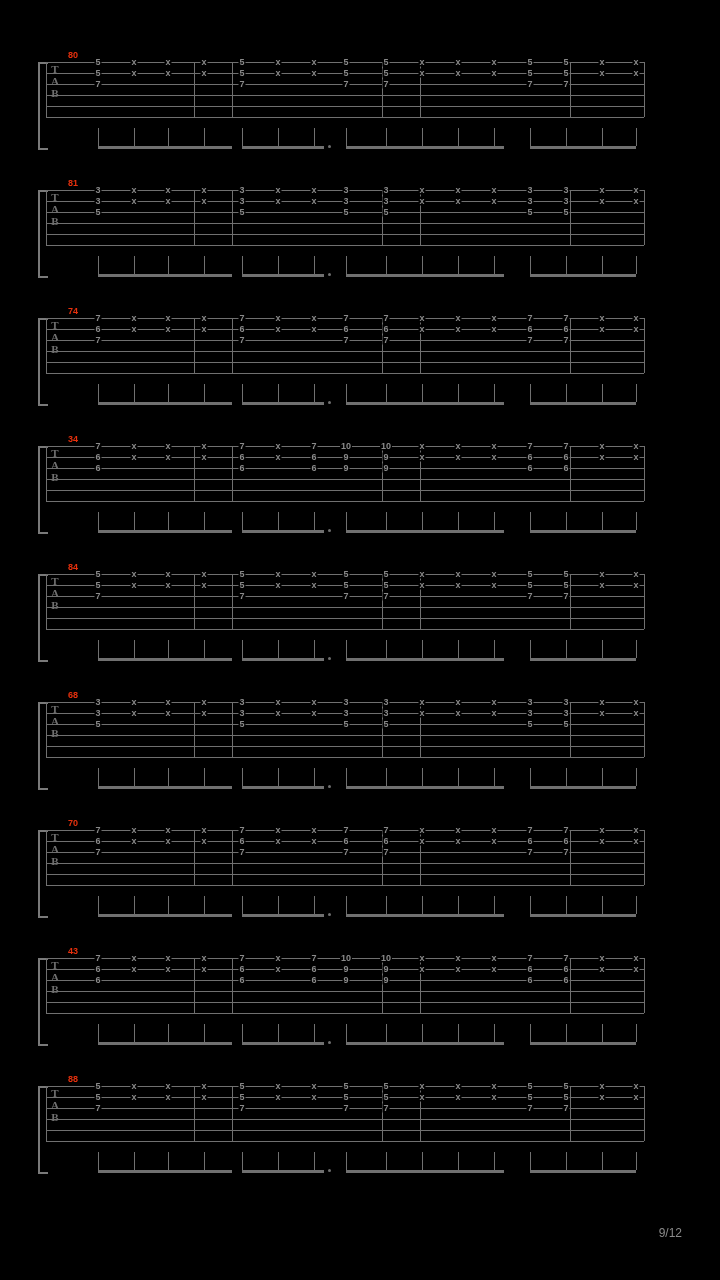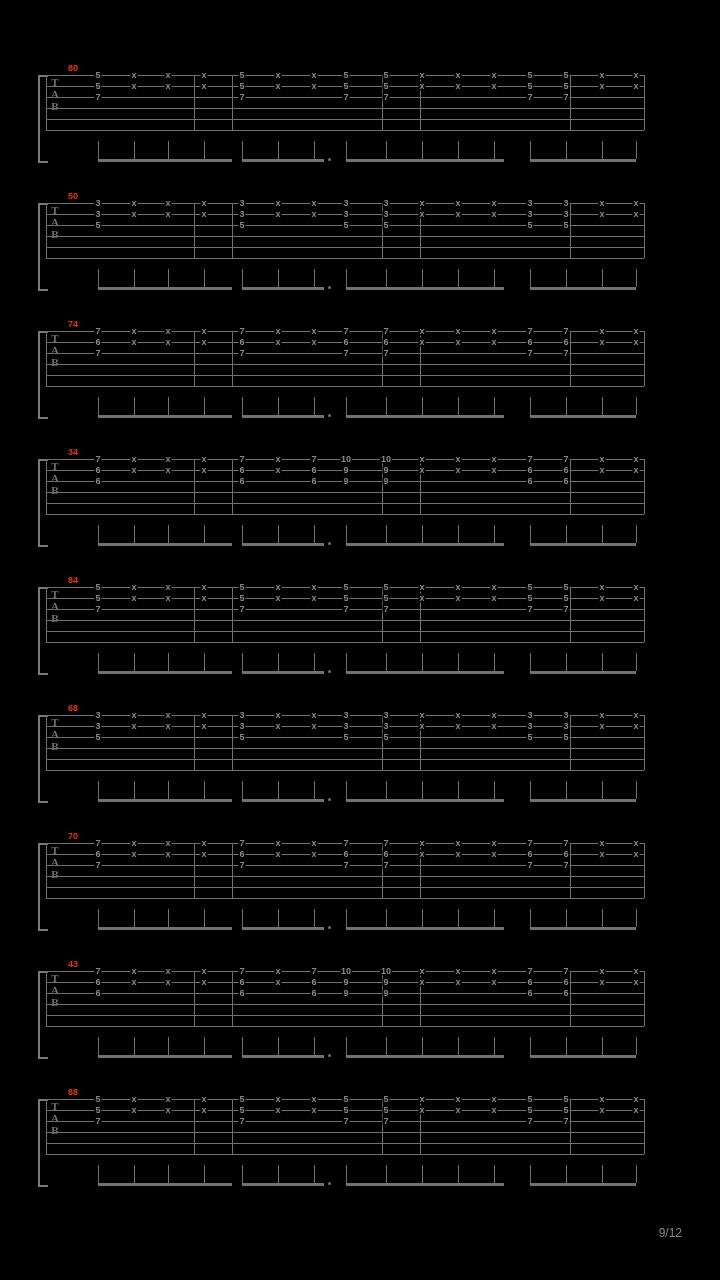--- a/index.html
+++ b/index.html
@@ -15,21 +15,21 @@
     position: relative;
     overflow: hidden;
   }
   .page {
     position: relative;
     width: 720px;
     height: 1280px;
   }
   .systems {
     position: absolute;
-    top: 55px;
+    top: 42px;
     left: 0;
     width: 720px;
   }
   .system {
     position: relative;
     height: 128px;
     margin: 0;
   }
   
   .measure-num {
@@ -220,21 +220,21 @@
           <div class="stem" style="left: 412px; top: 0px; height: 18px;"></div>
           <div class="stem" style="left: 448px; top: 0px; height: 18px;"></div>
           <div class="stem" style="left: 484px; top: 0px; height: 18px;"></div>
           <div class="stem" style="left: 520px; top: 0px; height: 18px;"></div>
           <div class="stem" style="left: 556px; top: 0px; height: 18px;"></div>
           <div class="stem" style="left: 590px; top: 0px; height: 18px;"></div>
           <div class="dot" style="left: 282px; top: 17px;"></div>
         </div>
       </div>
       <div class="system">
-        <div class="measure-num">50</div>
+        <div class="measure-num">81</div>
         <div class="bracket"></div>
         <div class="tabword">
           <span>T</span>
           <span>A</span>
           <span>B</span>
         </div>
         <div class="staff">
           <div class="line" style="top: 0px;"></div>
           <div class="line" style="top: 11px;"></div>
           <div class="line" style="top: 22px;"></div>

